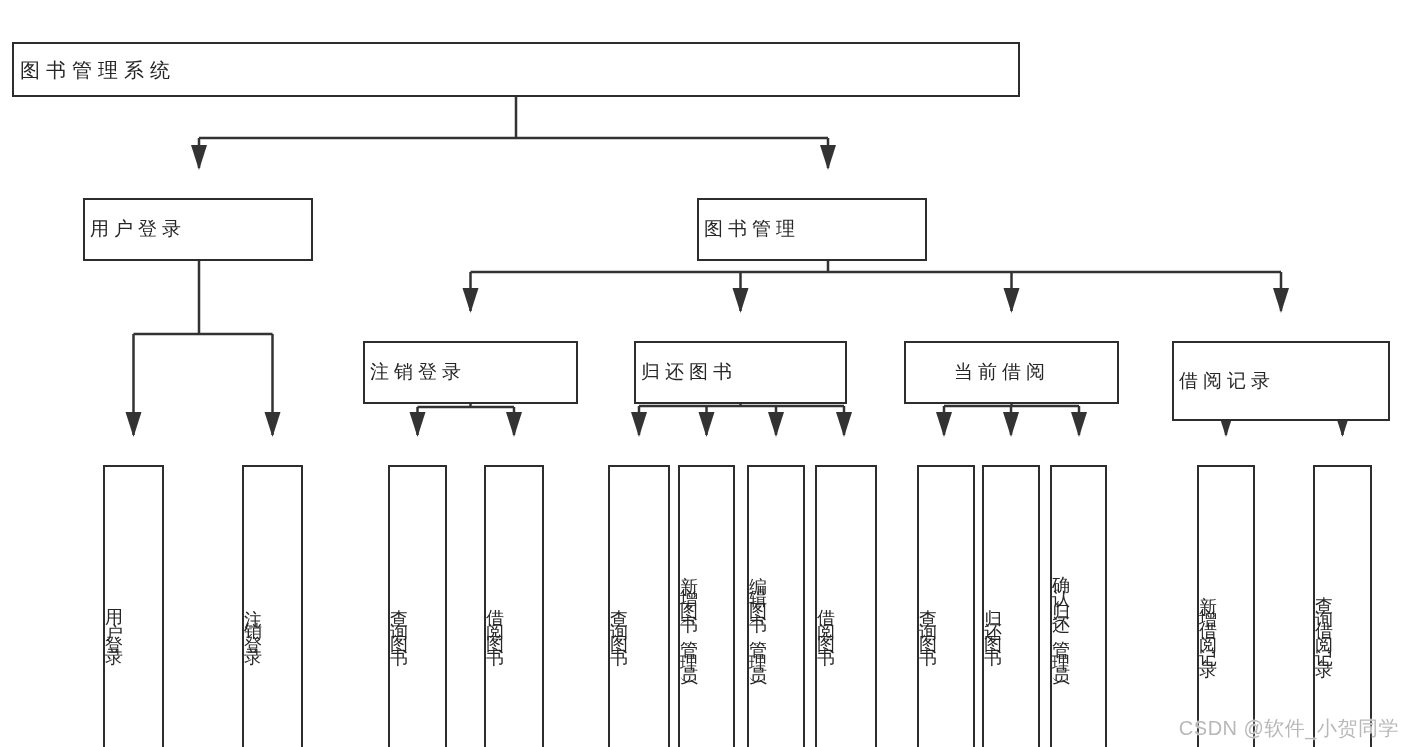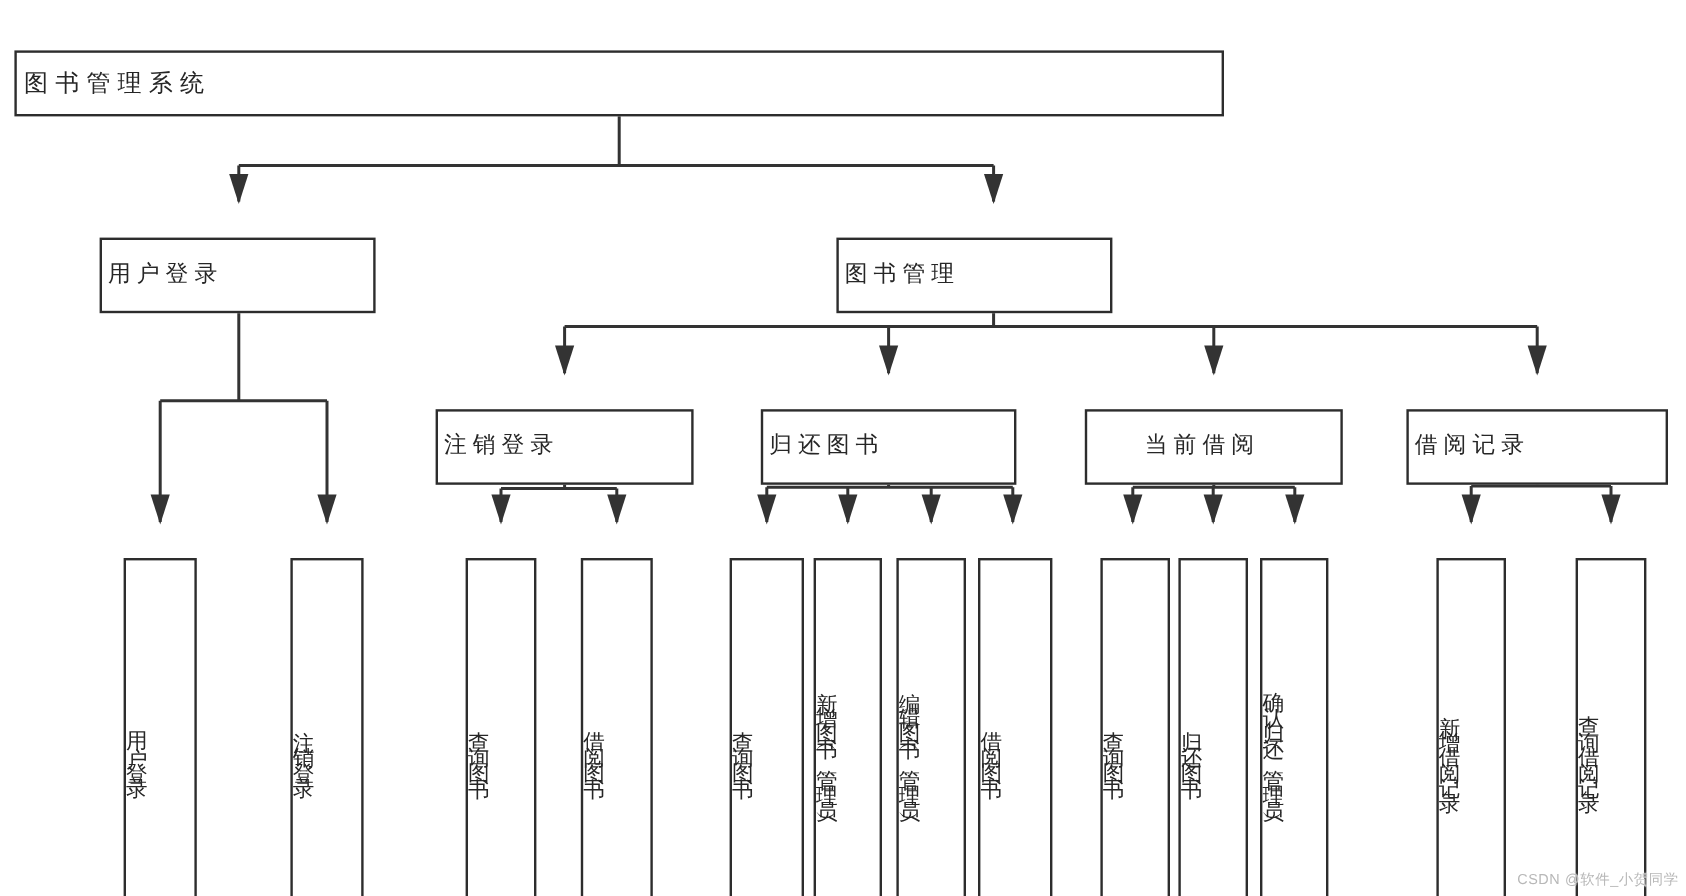--- a/index.html
+++ b/index.html
@@ -58,21 +58,21 @@
     letter-spacing: 13px;
     padding-top: 13px;
     line-height: 1;
   }
 
   .watermark {
     position: absolute;
     right: 6px;
     bottom: 5px;
     z-index: 3;
-    font-size: 12px;
+    font-size: 20px;
     letter-spacing: 0.5px;
     color: #b8b8b8;
     text-shadow: 0 0 2px #ffffff, 0 0 1px #ffffff;
     white-space: nowrap;
   }
 </style>
 </head>
 <body>
 
 <div class="stage">
@@ -137,21 +137,21 @@
 
   <div class="node header" style="left:363px; top:313px; width:215px; height:63px;">
     <span class="lbl">注销登录</span>
   </div>
   <div class="node header" style="left:634px; top:313px; width:213px; height:63px;">
     <span class="lbl">归还图书</span>
   </div>
   <div class="node header" style="left:904px; top:313px; width:215px; height:63px;padding-left:43px;">
     <span class="lbl">当前借阅</span>
   </div>
-  <div class="node header" style="left:1172px; top:313px; width:218px; height:63px;">
+  <div class="node header" style="left:1172px; top:313px; width:218px; height:80px;">
     <span class="lbl">借阅记录</span>
   </div>
 
   <div class="node leaf" style="left:103px; top:437px; width:61px; height:298px;">
     <span class="lbl">用户登录</span>
   </div>
   <div class="node leaf" style="left:242px; top:437px; width:61px; height:298px;">
     <span class="lbl">注销登录</span>
   </div>
 

